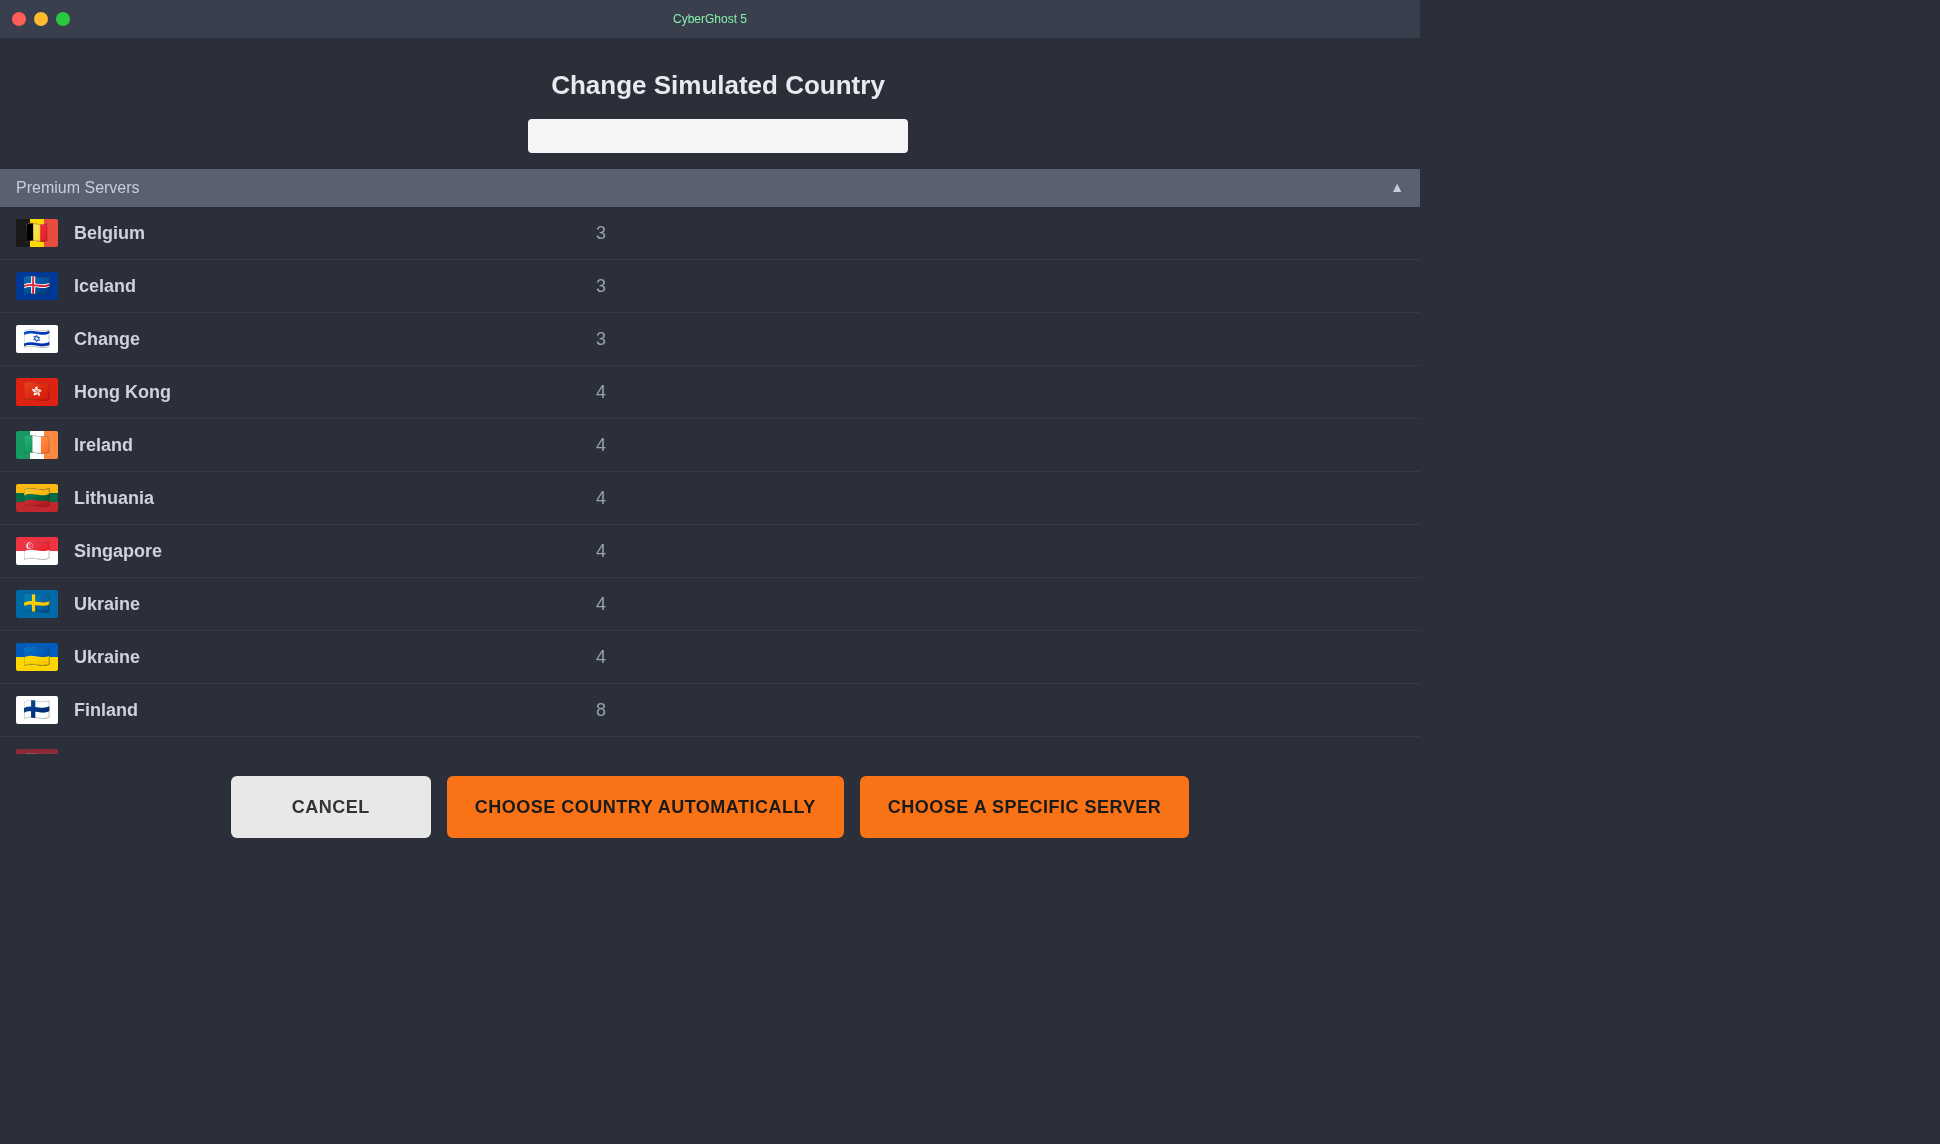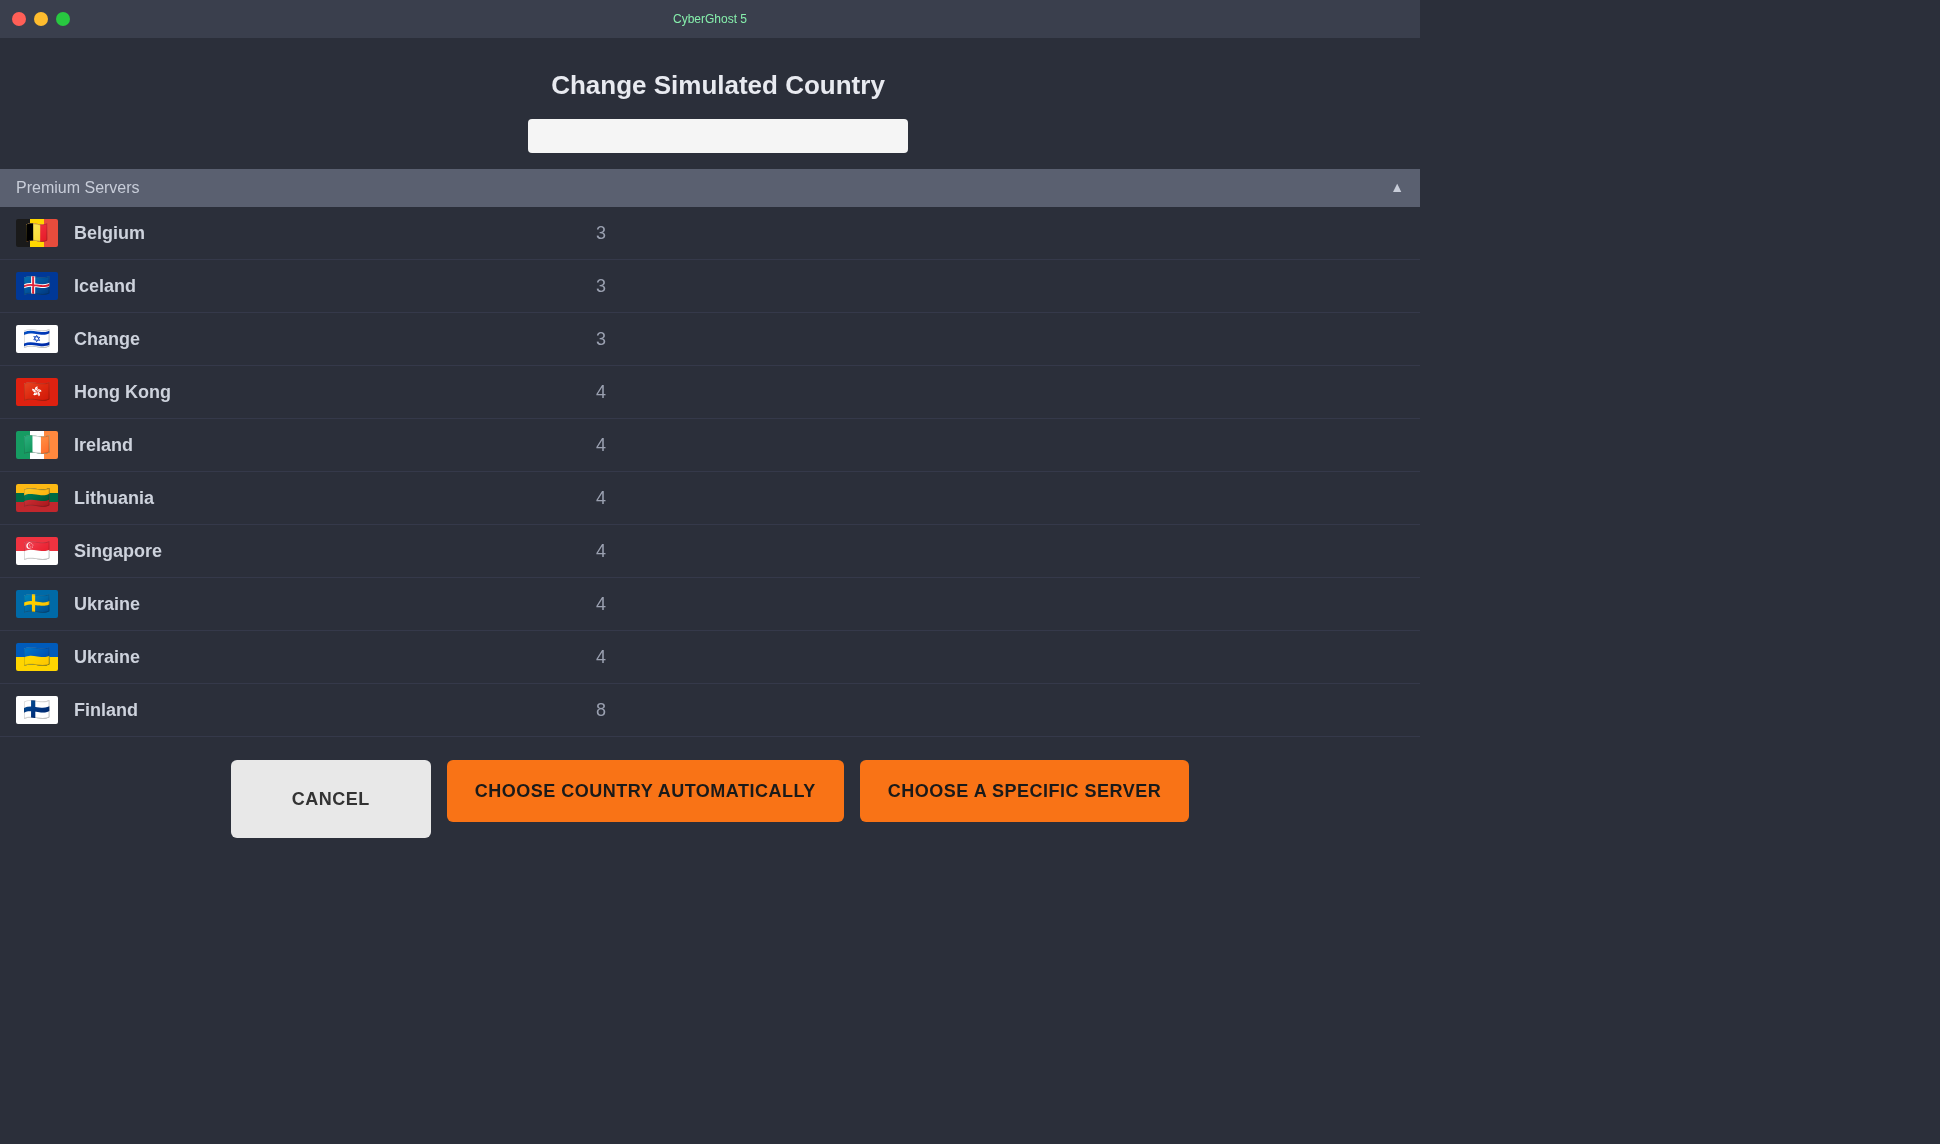--- a/index.html
+++ b/index.html
@@ -171,21 +171,21 @@
       justify-content: center;
       flex-shrink: 0;
     }
 
     .btn-cancel {
       background: #e8e8e8;
       color: #333;
       border: none;
       border-radius: 6px;
       padding: 0 28px;
-      height: 78px;
+      height: 62px;
       font-size: 18px;
       font-weight: 700;
       letter-spacing: 0.5px;
       cursor: pointer;
       min-width: 200px;
     }
 
     .btn-primary {
       background: #f97316;
       color: #1a1a1a;

